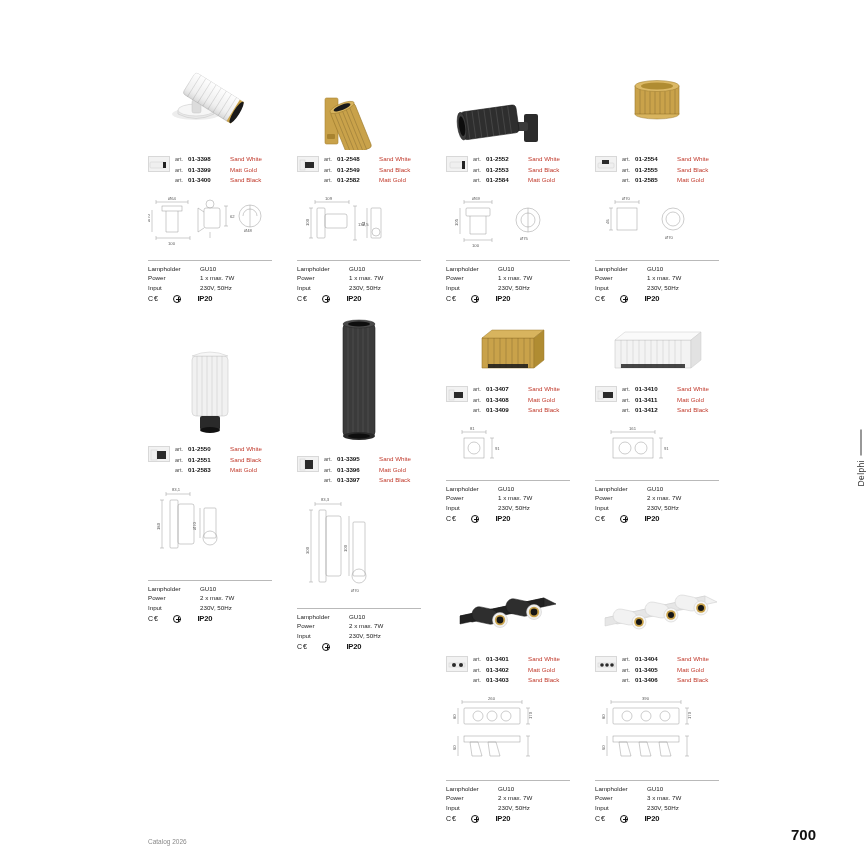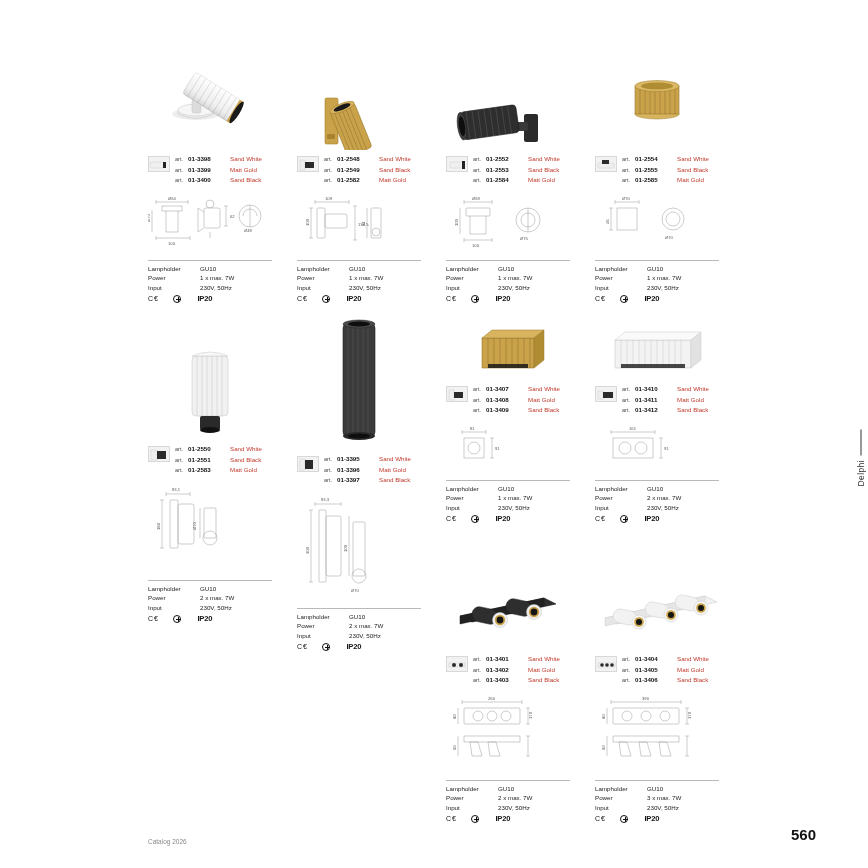--- a/index.html
+++ b/index.html
@@ -1082,16 +1082,16 @@
           <span class="badge-circ"></span>
           <span class="badge-ip">IP20</span>
         </div>
       </div>
     </div>
 
   </div>
 
   <div class="footer">
     <div class="cat">Catalog 2026</div>
-    <div class="pageno">560</div>
+    <div class="pageno">700</div>
   </div>
 
 </div>
 
 </body></html>

